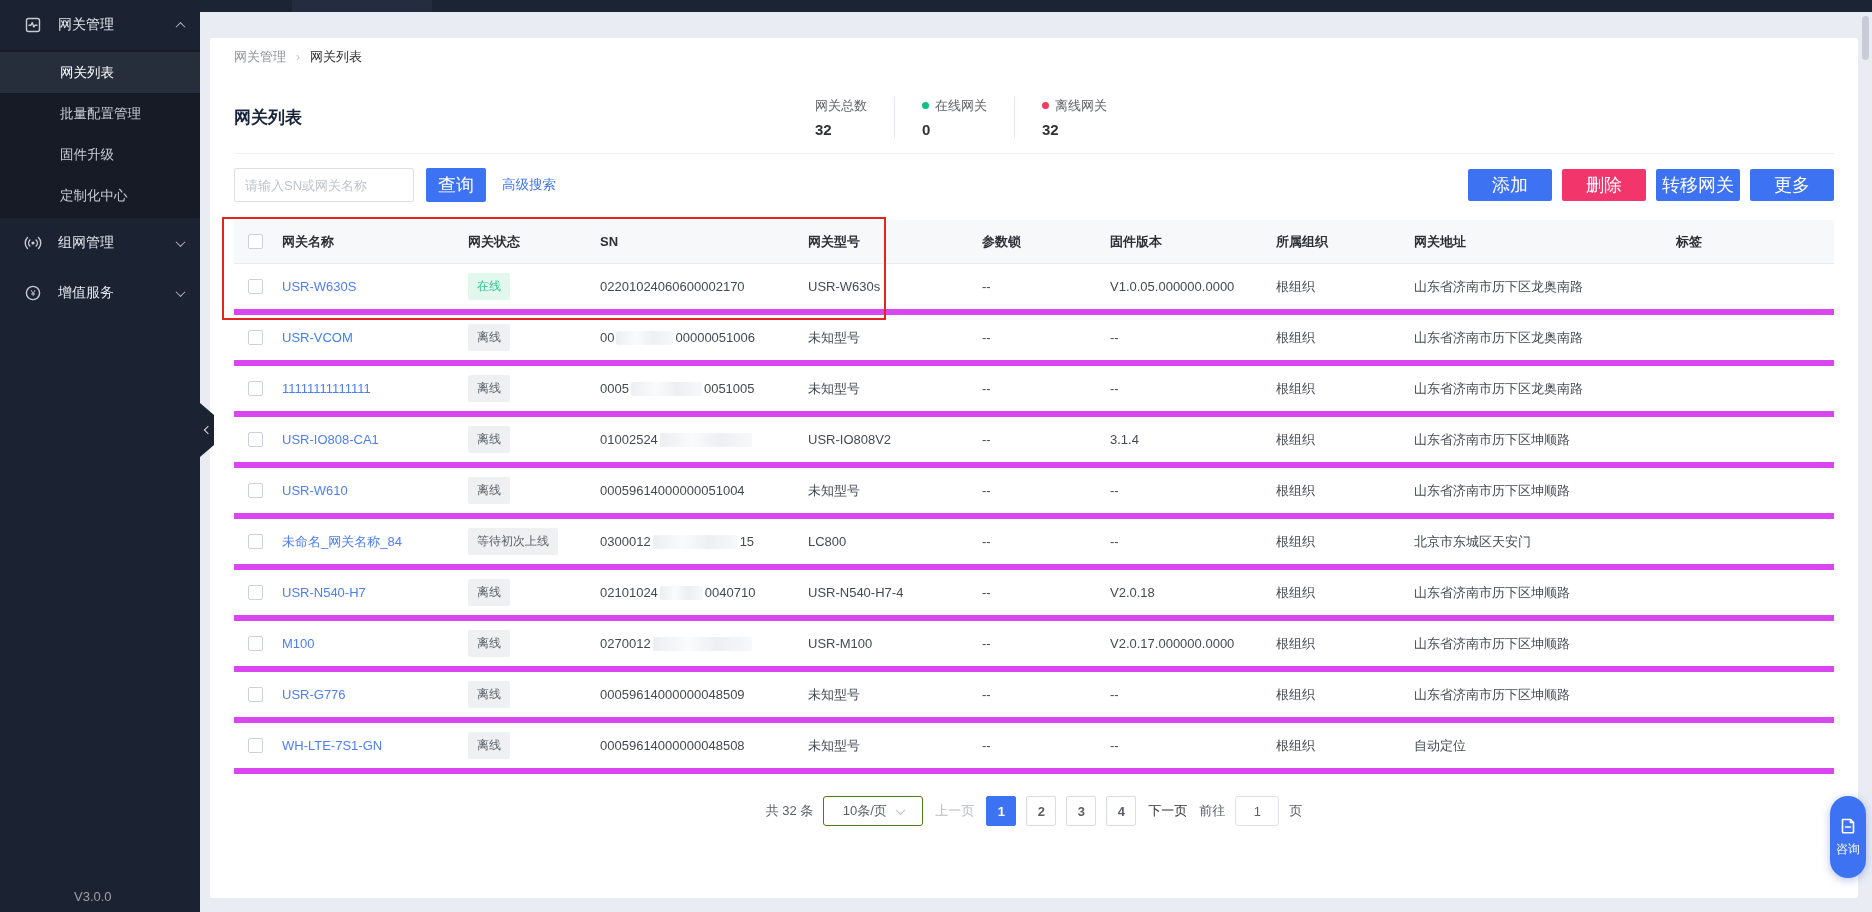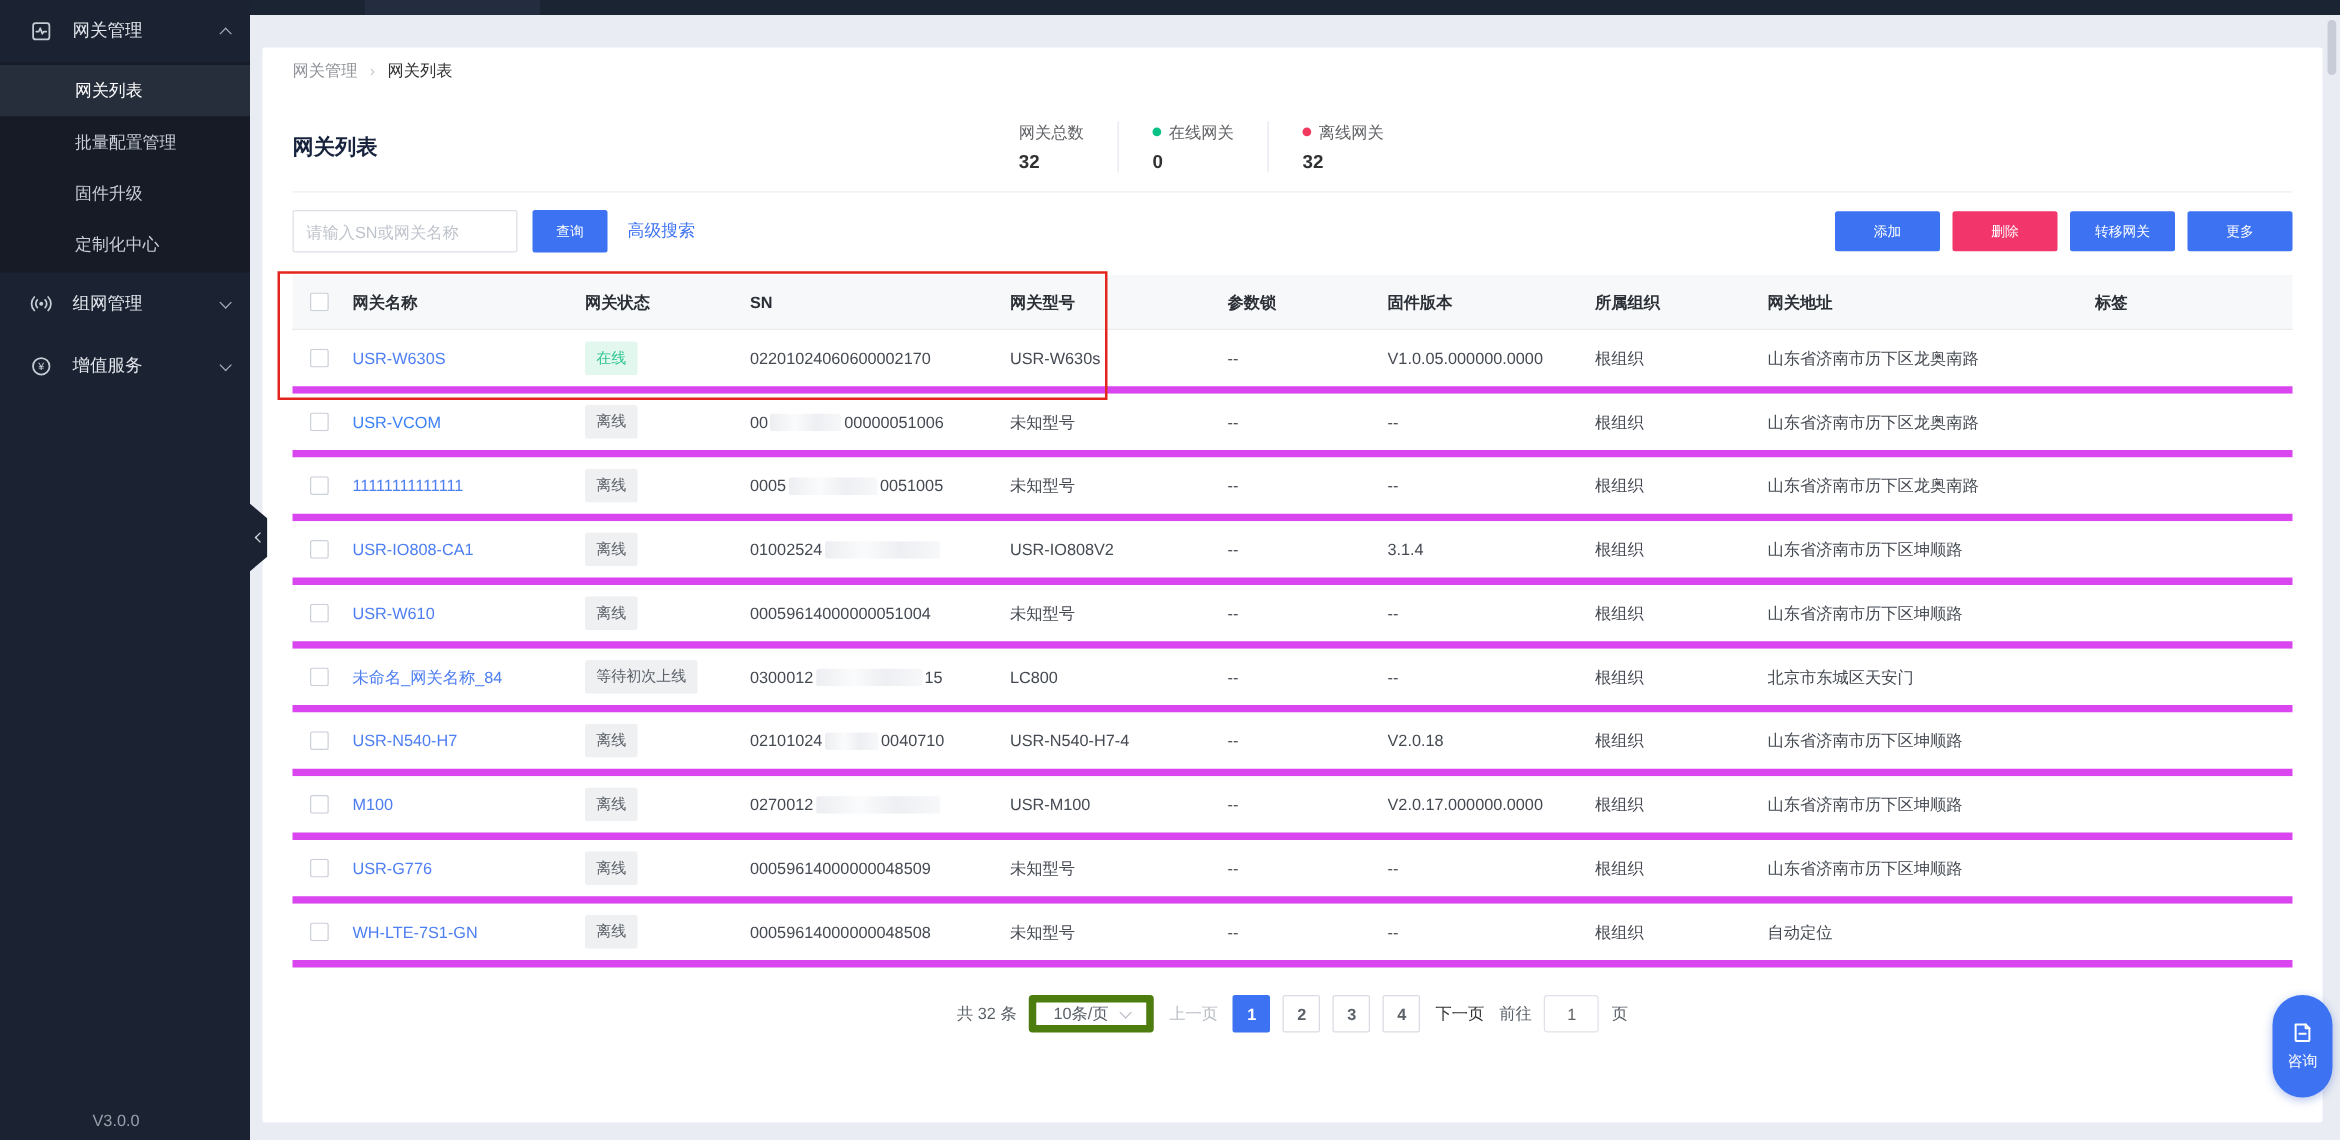--- a/index.html
+++ b/index.html
@@ -45,21 +45,21 @@
   .stat:first-child { padding-left:0; }
   .stat + .stat { border-left:1px solid #e4e7ed; }
   .stat-label { display:flex; align-items:center; gap:6px; color:#606266; font-size:13px; }
   .dot { width:7px; height:7px; border-radius:50%; display:inline-block; }
   .stat-value { margin-top:6px; font-size:15px; font-weight:bold; color:#303133; }
   .divider { height:1px; background:#eef0f2; margin-top:13px; }
   
   .toolbar { display:flex; align-items:center; margin-top:14px; }
   .search-input { width:180px; height:34px; border:1px solid #dcdfe6; border-radius:2px; padding:0 10px; font-size:13px; color:#303133; outline:none; font-family:inherit; }
   .search-input::placeholder { color:#bfc4cc; }
-  .btn { border:none; border-radius:2px; color:#fff; font-size:11px; cursor:pointer; font-family:inherit; }
+  .btn { border:none; border-radius:2px; color:#fff; font-size:18px; cursor:pointer; font-family:inherit; }
   .btn.query { width:60px; height:34px; margin-left:12px; }
   .adv-link { margin-left:16px; font-size:13.5px; cursor:pointer; }
   .actions { margin-left:auto; display:flex; gap:10px; }
   .actions .btn { width:84px; height:32px; }
   
   .table-wrap { margin-top:18px; position:relative; }
   .tr { display:flex; align-items:center; }
   .tr.head { height:44px; background:#f7f8fa; font-weight:bold; color:#2b2f36; border-bottom:1px solid #e9ebef; }
   .tr.row { height:51px; border-bottom:6px solid #d946ef; background:#fff; }
   .td, .th { padding-right:10px; overflow:hidden; white-space:nowrap; }
@@ -69,28 +69,28 @@
   .col-org { width:138px; } .col-addr { width:262px; } .col-tag { flex:1; }
   .checkbox { width:15px; height:15px; border:1px solid #ccd0d9; border-radius:2px; background:#fff; display:inline-block; cursor:pointer; }
   .link { text-decoration:none; cursor:pointer; }
   .badge { display:inline-block; padding:5px 9px; font-size:12px; border-radius:2px; background:#eef0f2; color:#5a6068; }
   .badge.online { background:#e2f7ee; color:#2fc690; }
   .redact { display:inline-block; height:14px; vertical-align:middle; margin:0 2px;
     background:linear-gradient(90deg,#eceef1,#fafbfc 35%,#edeff2 65%,#f7f8fa); border-radius:2px; }
   .annotation-box { position:absolute; left:-12px; top:-3px; width:664px; height:103px; border:2px solid #e3261d; z-index:4; pointer-events:none; }
   
   .pagination { display:flex; align-items:center; justify-content:center; gap:10px; margin-top:22px; color:#5a6068; }
-  .page-select { width:100px; height:30px; border:6px solid #4d7c0f; border-radius:3px; display:flex; align-items:center; justify-content:center; gap:10px; color:#5a6068; cursor:pointer; }
+  .page-select { width:100px; height:30px; border:1px solid #4d7c0f; border-radius:3px; display:flex; align-items:center; justify-content:center; gap:10px; color:#5a6068; cursor:pointer; }
   .page-select .chev { border-color:#b8bcc4; }
   .prev { color:#b8bcc4; margin:0 2px; cursor:default; }
   .next { color:#303133; margin:0 2px; cursor:pointer; }
   .page-btn { width:30px; height:30px; border:1px solid #d9dce3; border-radius:2px; background:#fff; color:#5a6068; display:flex; align-items:center; justify-content:center; font-weight:bold; cursor:pointer; }
   .goto-input { width:44px; height:30px; border:1px solid #dfe2e8; border-radius:3px; text-align:center; color:#606266; font-size:13px; outline:none; font-family:inherit; }
   
-  .consult { position:absolute; right:6px; bottom:34px; width:48px; height:82px; border-radius:24px; z-index:8;
+  .consult { position:absolute; right:6px; bottom:34px; width:36px; height:82px; border-radius:24px; z-index:8;
     display:flex; flex-direction:column; align-items:center; justify-content:center; gap:5px; color:#fff; cursor:pointer;
     box-shadow:0 2px 8px rgba(40,80,200,.35); }
   .consult .c-label { font-size:12px; }
 </style>
 </head>
 <body>
 
 <div class="top-strip">
     <div class="tab-seg"></div>
   </div>

